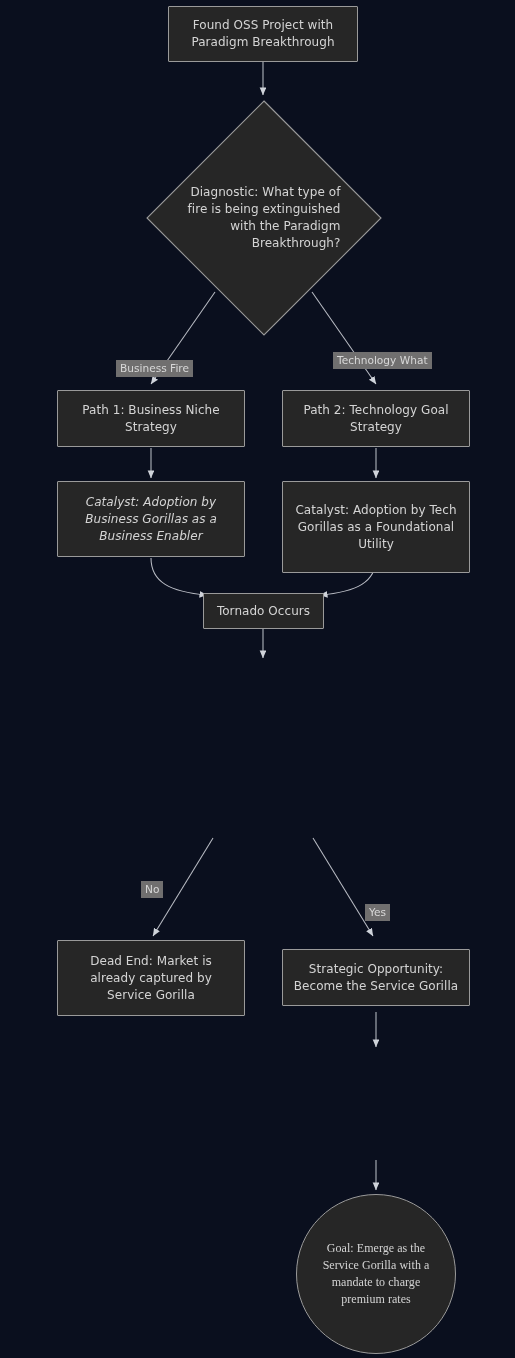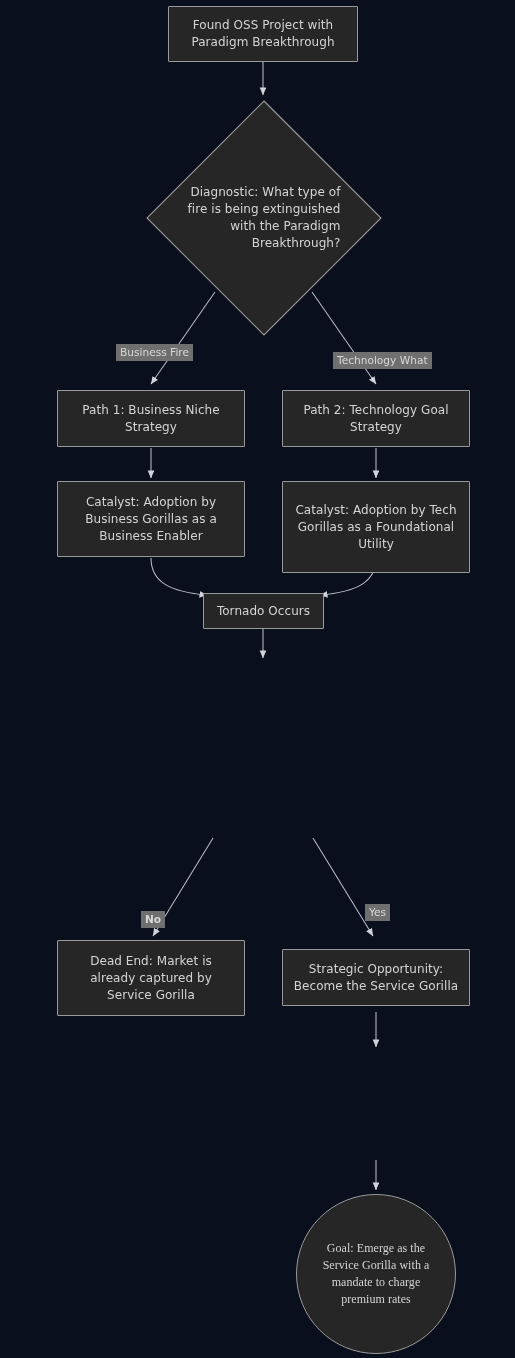--- a/index.html
+++ b/index.html
@@ -119,55 +119,55 @@
       <polygon points="118,1 235,118 118,235 1,118" fill="#262626" stroke="#9a9a9a" stroke-width="1.1"></polygon>
     </svg>
     <div class="diamond-txt">
       <span class="txt">Diagnostic: What type of
 fire is being extinguished
 with the Paradigm
 Breakthrough?</span>
     </div>
   </div>
 
-  <div class="edge-label" style="left:116px; top:344px;">
+  <div class="edge-label" style="left:116px; top:360px;">
     <span>Business Fire</span>
   </div>
   <div class="edge-label" style="left:333px; top:352px;">
     <span>Technology What</span>
   </div>
 
   <div class="node rect" style="left:57px; top:390px; width:188px; height:57px;">
     <span class="txt">Path 1: Business Niche
 Strategy</span>
   </div>
 
   <div class="node rect" style="left:282px; top:390px; width:188px; height:57px;">
     <span class="txt">Path 2: Technology Goal
 Strategy</span>
   </div>
 
-  <div class="node rect" style="left:57px; top:481px; width:188px; height:76px;">
+  <div class="node rect" style="left:57px; top:481px; width:188px; height:76px;font-style:italic;">
     <span class="txt">Catalyst: Adoption by
 Business Gorillas as a
 Business Enabler</span>
   </div>
 
   <div class="node rect" style="left:282px; top:481px; width:188px; height:92px;">
     <span class="txt">Catalyst: Adoption by Tech
 Gorillas as a Foundational
 Utility</span>
   </div>
 
   <div class="node rect" style="left:203px; top:593px; width:121px; height:36px;">
     <span class="txt">Tornado Occurs</span>
   </div>
 
 
-  <div class="edge-label" style="left:141px; top:911px;font-weight:bold;">
+  <div class="edge-label" style="left:141px; top:881px;">
     <span>No</span>
   </div>
   <div class="edge-label" style="left:365px; top:904px;">
     <span>Yes</span>
   </div>
 
   <div class="node rect" style="left:57px; top:940px; width:188px; height:76px;">
     <span class="txt">Dead End: Market is
 already captured by
 Service Gorilla</span>

